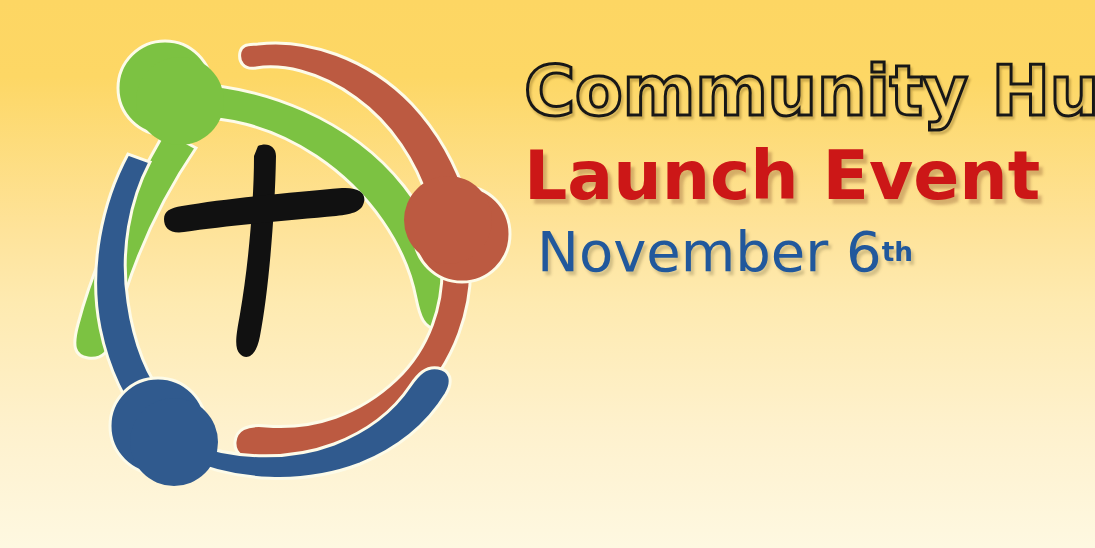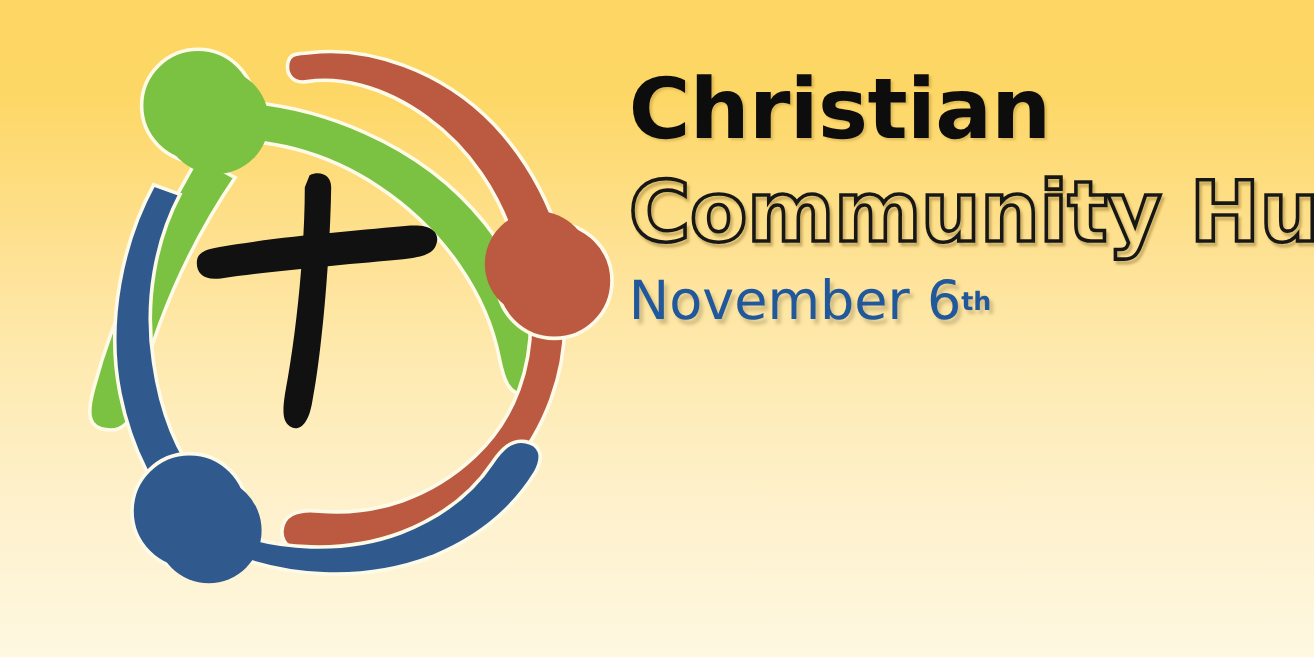--- a/index.html
+++ b/index.html
@@ -79,25 +79,26 @@
   .line-launch {
     font-size: 68px;
     font-weight: bold;
     color: #cc1717;
     letter-spacing: 0px;
     margin-bottom: 14px;
     text-shadow: 4px 5px 3px rgba(120,60,30,0.30);
   }
 
   .line-date {
-    font-size: 45px;
+    font-size: 56px;
     font-weight: normal;
     color: #21589c;
     letter-spacing: 0px;
     text-shadow: 3px 4px 3px rgba(80,70,40,0.25);
+    margin-left: 13px;
   }
   .line-date .sup {
     font-size: 0.47em;
     vertical-align: 38%;
     font-weight: bold;
     letter-spacing: 0;
   }
 </style>
 </head>
 <body>
@@ -185,23 +186,23 @@
                  C 262 214, 194 220, 154 226
                  C 140 228, 134 222, 134 213
                  C 134 205, 140 202, 152 200
                  Z" fill="#111111"></path>
       </g>
     </svg>
   </div>
 
   <div id="text-block">
 
-    <span class="line line-christian">Christian</span>
 
     <span class="line line-hub">Community Hub</span>
 
 
+    <span class="line line-launch">Launch Event</span>
 
     <span class="line line-date"><span>November 6</span><span class="sup">th</span></span>
 
   </div>
 
 </div>
 
 </body></html>

